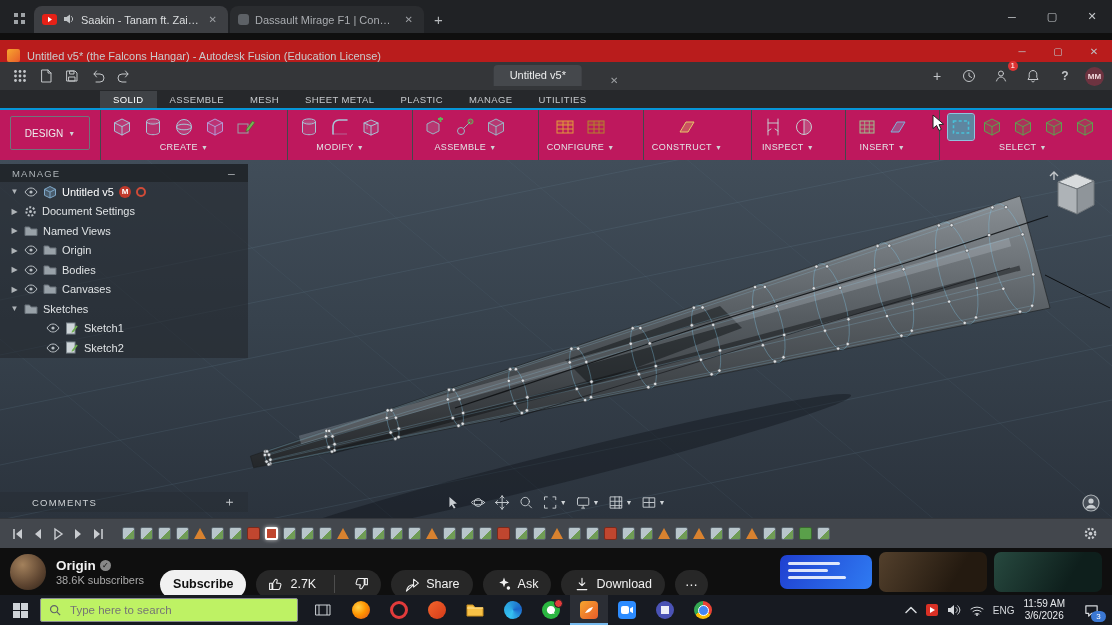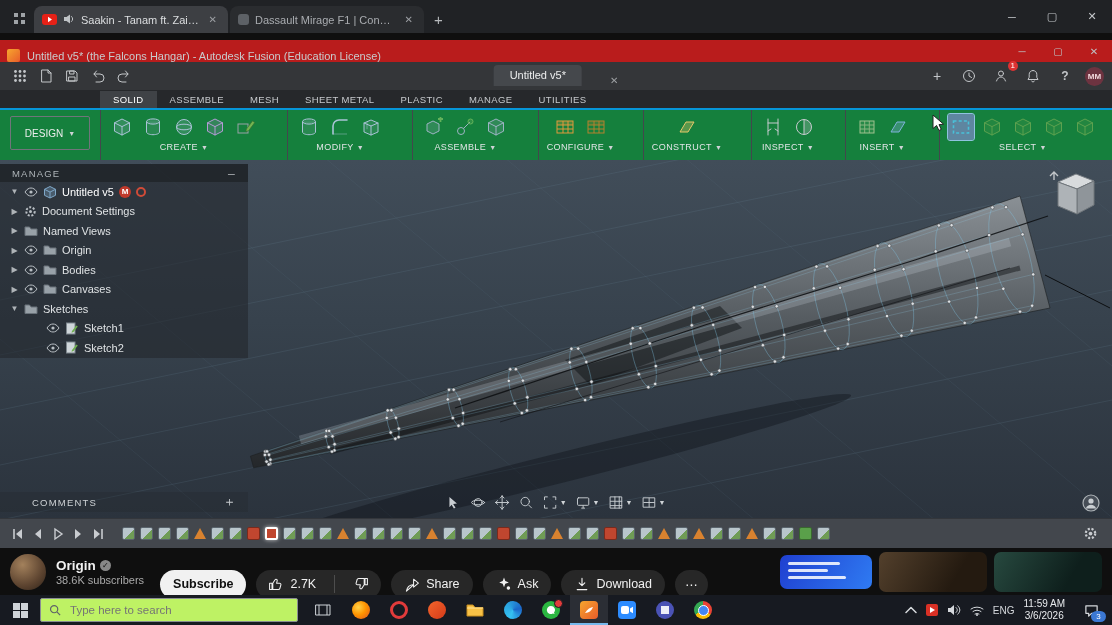--- a/index.html
+++ b/index.html
@@ -31,21 +31,21 @@
   .qicon{width:24px;height:22px;display:flex;align-items:center;justify-content:center;color:#c3c6c9;margin-right:2px;}
   #doctab{position:absolute;left:50%;transform:translateX(-50%);top:3px;display:flex;align-items:flex-end;gap:28px;}
   #doctab .dt{background:#45484c;border-radius:4px 4px 0 0;padding:4px 16px 5px;font-size:11px;color:#eceded;}
   #doctab .dx{color:#9da0a3;font-size:10px;}
   #qright{margin-left:auto;display:flex;align-items:center;gap:6px;}
   .badge1{position:absolute;top:-4px;right:-5px;font-size:8px;color:#fff;background:#d33;border-radius:6px;padding:0 3px;line-height:10px;}
   .avatar{width:19px;height:19px;border-radius:50%;background:#6d3340;color:#f2d9dd;font-size:8px;font-weight:bold;display:flex;align-items:center;justify-content:center;}
   #ftabs{position:absolute;left:0;top:50px;width:100%;height:20px;background:#26282b;display:flex;align-items:flex-end;padding-left:100px;box-sizing:border-box;border-bottom:2px solid #0696d7;}
   .rtab{font-size:9.5px;letter-spacing:.4px;color:#c7cacd;padding:3px 13px;}
   .rtab.active{background:#3f4246;color:#fff;}
-  #ftoolbar{position:absolute;left:0;top:70px;width:100%;height:50px;background:#15803d;display:flex;box-sizing:border-box;}
+  #ftoolbar{position:absolute;left:0;top:70px;width:100%;height:50px;background:#be185d;display:flex;box-sizing:border-box;}
   #designbox{margin:6px 10px 0;width:78px;height:32px;border:1px solid #70757b;border-radius:2px;display:flex;align-items:center;justify-content:center;gap:5px;color:#eceded;font-size:10px;flex:0 0 auto;}
   #tgroups{display:flex;flex:1;justify-content:space-between;padding-right:6px;}
   .tgroup{display:flex;flex-direction:column;align-items:center;padding:3px 8px 0;border-left:1px solid #43474c;}
   .tg-icons{display:flex;gap:5px;align-items:center;height:28px;}
   .ticon{width:26px;height:26px;display:flex;align-items:center;justify-content:center;border-radius:2px;}
   .ticon svg{width:20px;height:20px;}
   .ticon.hl{background:#5e86a0;outline:1px solid #8fc3de;}
   .tg-label{font-size:9px;letter-spacing:.4px;color:#e2e5e7;margin-top:1px;display:flex;gap:3px;align-items:center;}
   .dd{font-size:7px;color:#cfd3d6;}
   

